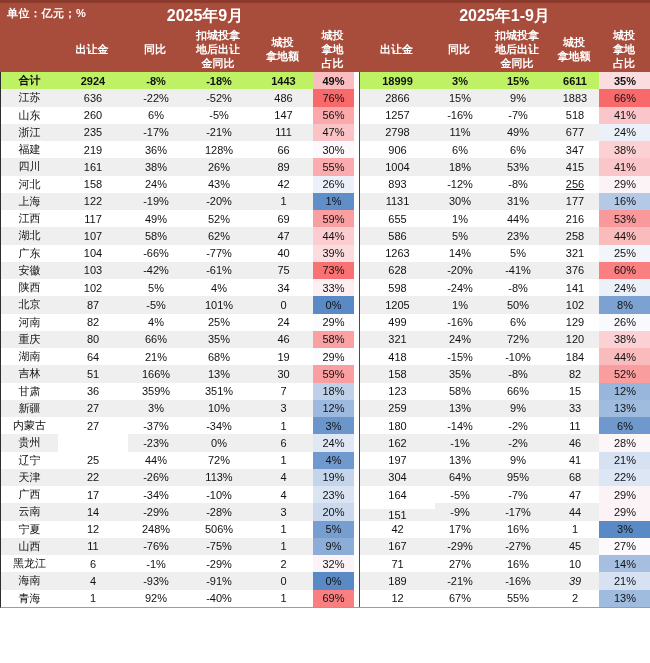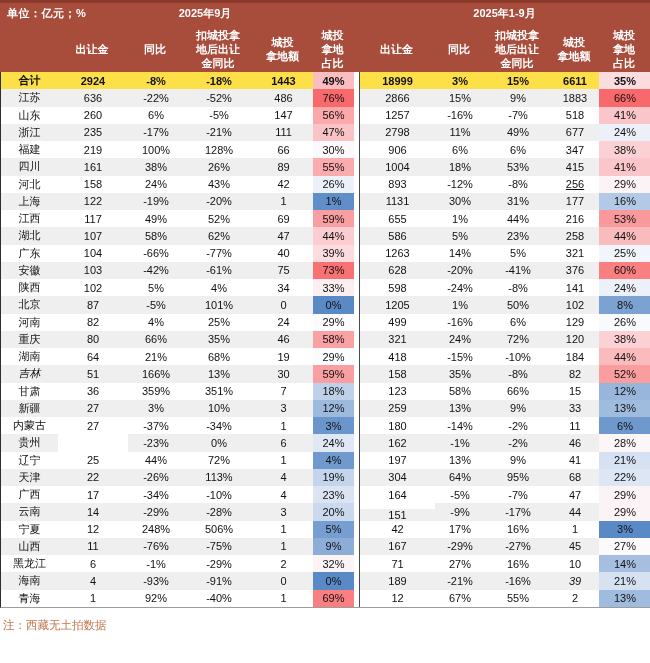--- a/index.html
+++ b/index.html
@@ -1,33 +1,33 @@
 <!DOCTYPE html>
 <html><head>
 <meta charset="utf-8">
 <style>
   html,body{margin:0;padding:0;background:#fff;}
   .page{width:650px;height:663px;background:#fff;font-family:"Liberation Sans","DejaVu Sans",sans-serif;position:relative;overflow:hidden;}
   
   .header{background:#A84D3C;color:#fff;border-top:3px solid #8C3A2B;box-sizing:border-box;height:72px;}
   .header-top{position:relative;height:22px;}
   .unit{position:absolute;left:7px;top:3px;font-size:11px;font-weight:700;letter-spacing:.5px;}
-  .ptitle{position:absolute;top:3px;font-size:11px;font-weight:700;text-align:center;}
+  .ptitle{position:absolute;top:3px;font-size:16px;font-weight:700;text-align:center;}
   .p1{left:57px;width:296px;}
   .p2{left:359px;width:291px;}
   .header-cols{display:flex;height:50px;align-items:center;}
   .hname,.hgap{height:100%;flex:none;}
   .hgroup{display:flex;height:100%;align-items:center;flex:none;}
   .hcell{box-sizing:border-box;flex:none;text-align:center;font-size:11px;font-weight:700;line-height:1.25;white-space:pre-line;padding:0 1px;}
   
   .tbody{border-left:1px solid #2E2E2E;border-bottom:1px solid #9C9C9C;box-sizing:border-box;}
   .trow{display:flex;height:17.25px;align-items:stretch;}
   .cell{box-sizing:border-box;flex:none;display:flex;align-items:center;justify-content:center;font-size:11px;color:#111;background:#fff;}
   .trow.stripe .cell{background:#EFEFEF;}
-  .trow.total .cell{background:#fde047;font-weight:700;}
+  .trow.total .cell{background:#bef264;font-weight:700;}
   .cell.name{font-family:"DejaVu Serif","Liberation Serif",serif;}
   .cell.gap{background:#fff !important;border-right:1px solid #4A4A4A;}
   
   .notes{padding:7px 3px 0;font-family:"DejaVu Serif","Liberation Serif",serif;font-size:11.5px;color:#C1764B;line-height:1.75;}
 </style>
 </head>
 <body>
 
 <div class="page">
   <div class="header">
@@ -119,21 +119,21 @@
         <div class="cell gap" style="width: 6px;"></div>
         <div class="cell" style="width: 75px;">2798</div>
         <div class="cell" style="width: 50px;">11%</div>
         <div class="cell" style="width: 66px;">49%</div>
         <div class="cell" style="width: 48px;">677</div>
         <div class="cell" style="width: 52px; background: rgb(235, 240, 249);">24%</div>
       </div>
       <div class="trow">
         <div class="cell name" style="width: 57px;">福建</div>
         <div class="cell" style="width: 70px;">219</div>
-        <div class="cell" style="width: 56px;">100%</div>
+        <div class="cell" style="width: 56px;">36%</div>
         <div class="cell" style="width: 70px;">128%</div>
         <div class="cell" style="width: 59px;">66</div>
         <div class="cell" style="width: 41px; background: rgb(252, 249, 252);">30%</div>
         <div class="cell gap" style="width: 6px;"></div>
         <div class="cell" style="width: 75px;">906</div>
         <div class="cell" style="width: 50px;">6%</div>
         <div class="cell" style="width: 66px;">6%</div>
         <div class="cell" style="width: 48px;">347</div>
         <div class="cell" style="width: 52px; background: rgb(251, 209, 212);">38%</div>
       </div>
@@ -299,21 +299,21 @@
         <div class="cell" style="width: 59px;">19</div>
         <div class="cell" style="width: 41px; background: rgb(252, 252, 255);">29%</div>
         <div class="cell gap" style="width: 6px;"></div>
         <div class="cell" style="width: 75px;">418</div>
         <div class="cell" style="width: 50px;">-15%</div>
         <div class="cell" style="width: 66px;">-10%</div>
         <div class="cell" style="width: 48px;">184</div>
         <div class="cell" style="width: 52px; background: rgb(250, 187, 189);">44%</div>
       </div>
       <div class="trow stripe">
-        <div class="cell name" style="width: 57px; font-style: italic;">吉林</div>
+        <div class="cell name" style="width: 57px;">吉林</div>
         <div class="cell" style="width: 70px;">51</div>
         <div class="cell" style="width: 56px;">166%</div>
         <div class="cell" style="width: 70px;">13%</div>
         <div class="cell" style="width: 59px;">30</div>
         <div class="cell" style="width: 41px; background: rgb(249, 158, 161);">59%</div>
         <div class="cell gap" style="width: 6px;"></div>
         <div class="cell" style="width: 75px;">158</div>
         <div class="cell" style="width: 50px;">35%</div>
         <div class="cell" style="width: 66px;">-8%</div>
         <div class="cell" style="width: 48px;">82</div>
@@ -497,15 +497,14 @@
         <div class="cell gap" style="width: 6px;"></div>
         <div class="cell" style="width: 75px;">12</div>
         <div class="cell" style="width: 50px;">67%</div>
         <div class="cell" style="width: 66px;">55%</div>
         <div class="cell" style="width: 48px;">2</div>
         <div class="cell" style="width: 52px; background: rgb(159, 187, 222);">13%</div>
       </div>
     </div>
 
   <div class="notes">
-    <div>注：西藏无土拍数据</div>
   </div>
 </div>
 
 </body></html>

